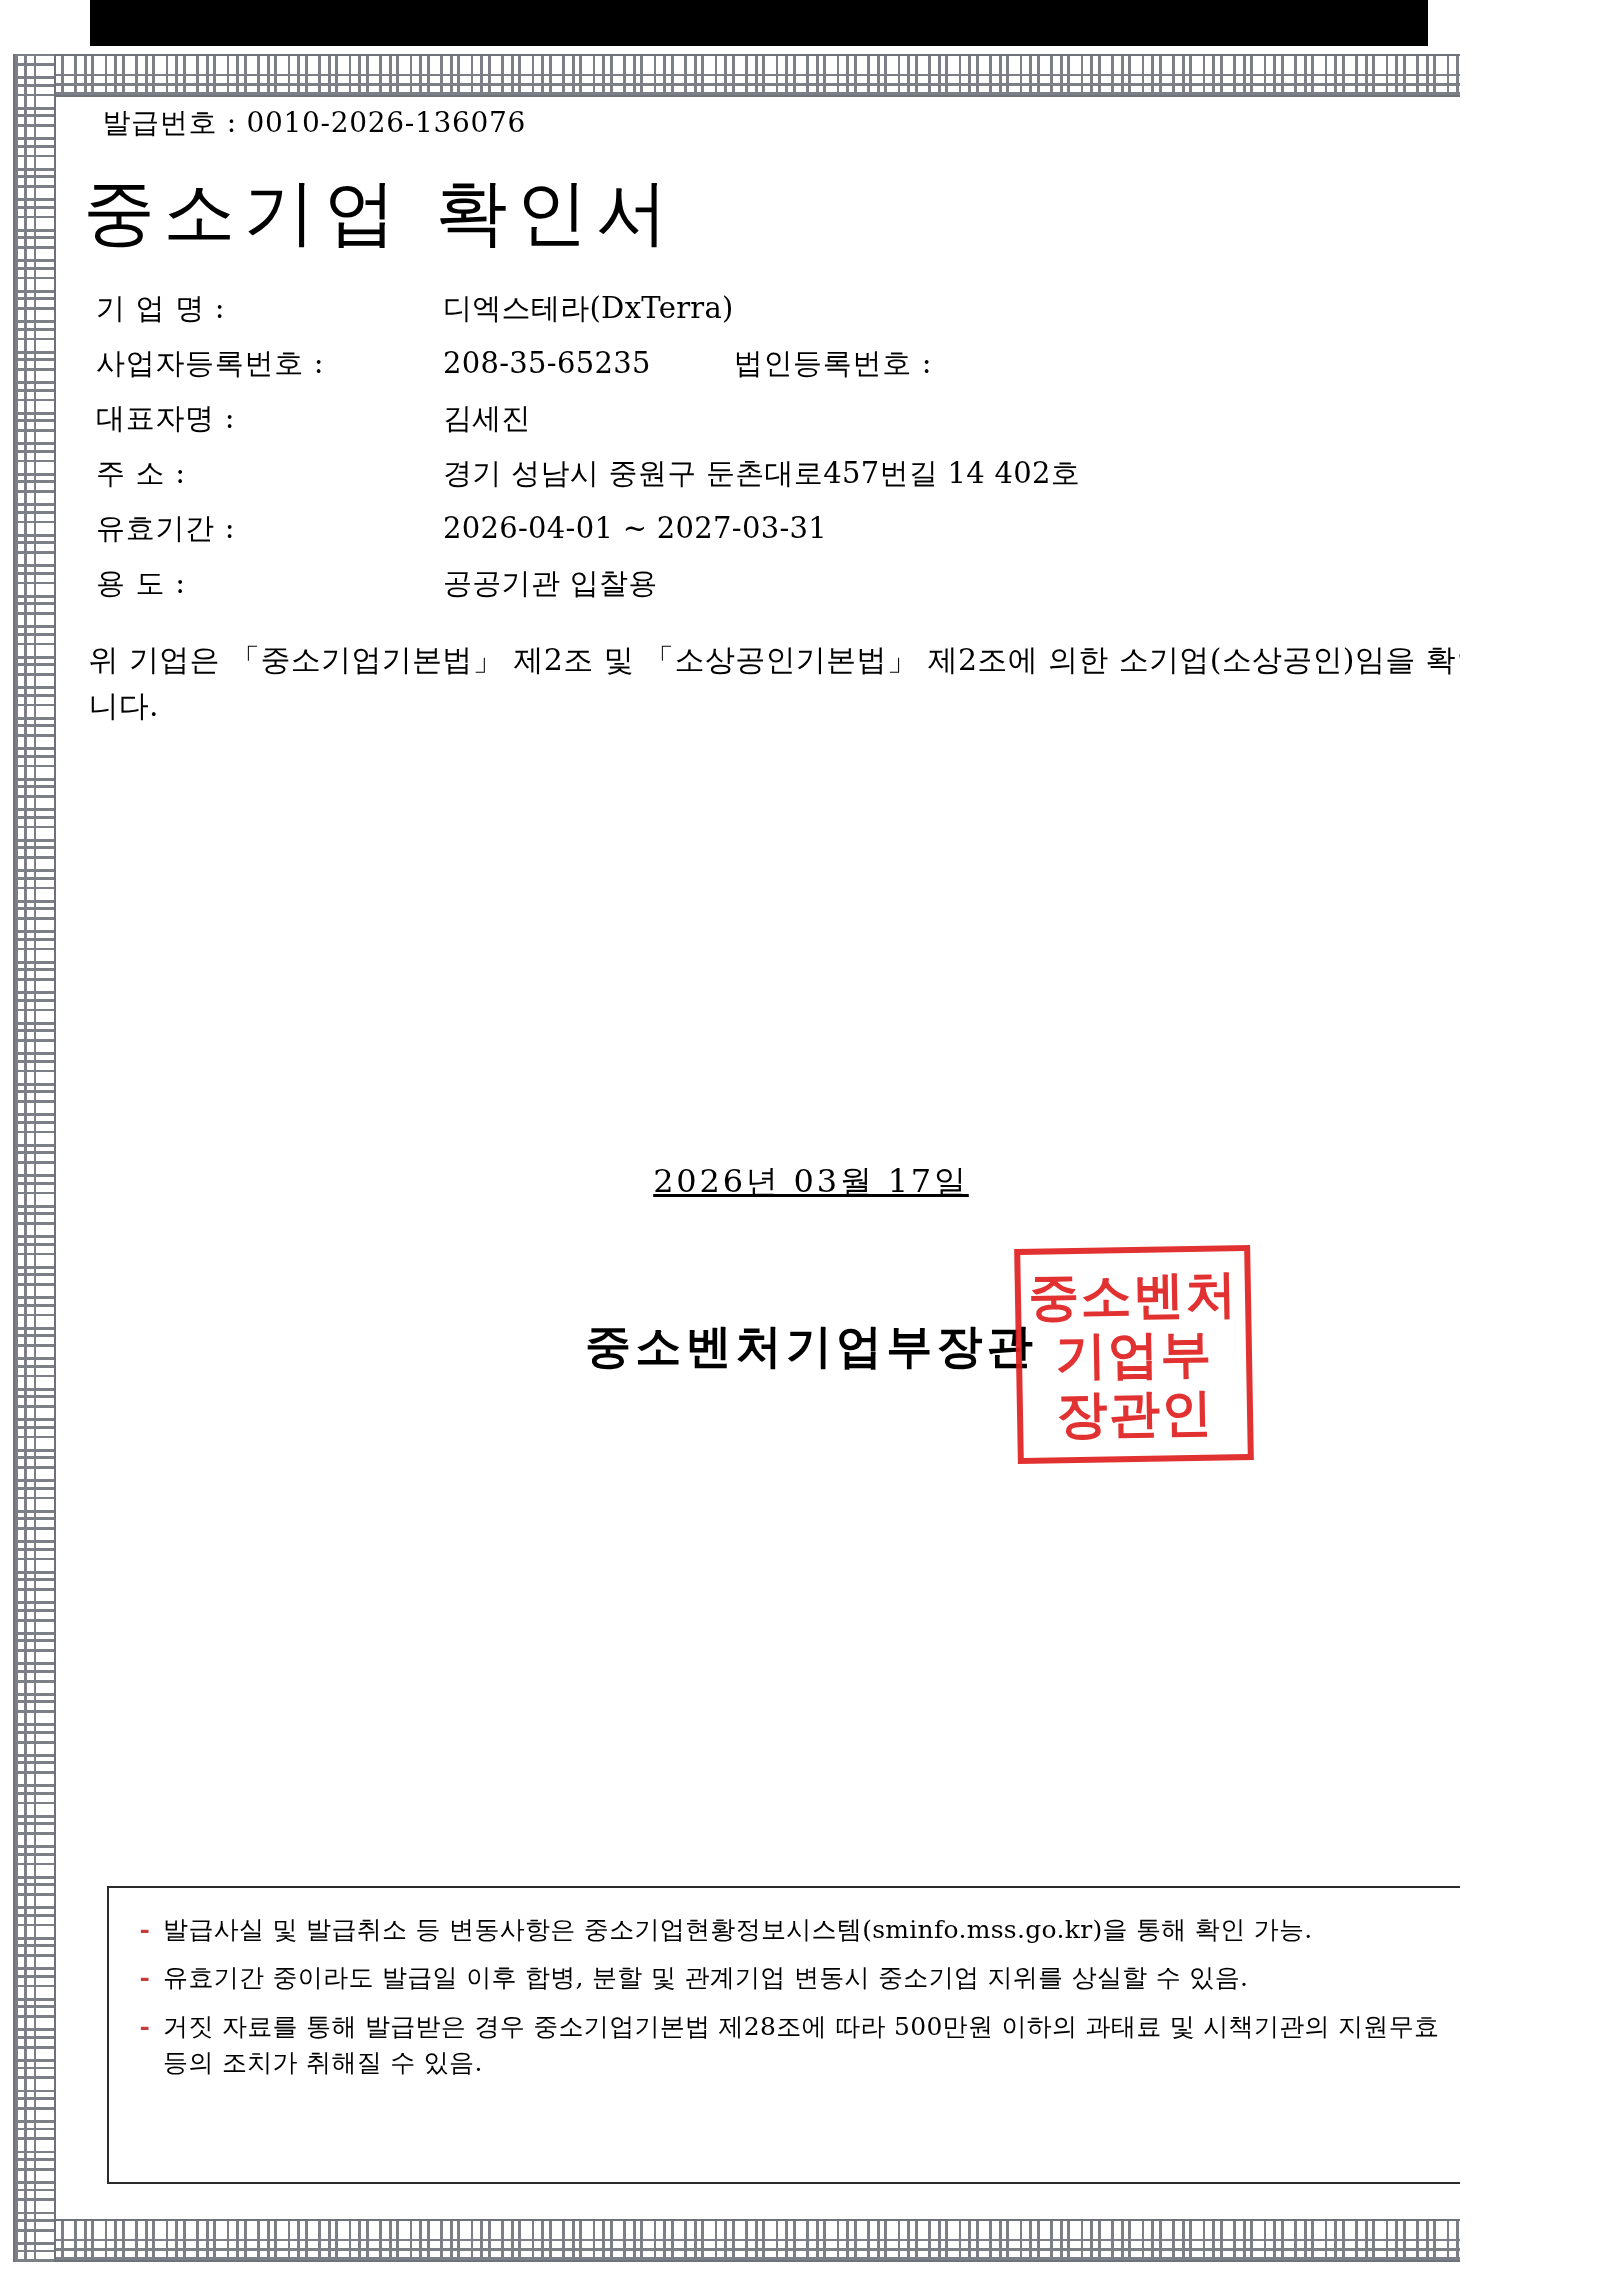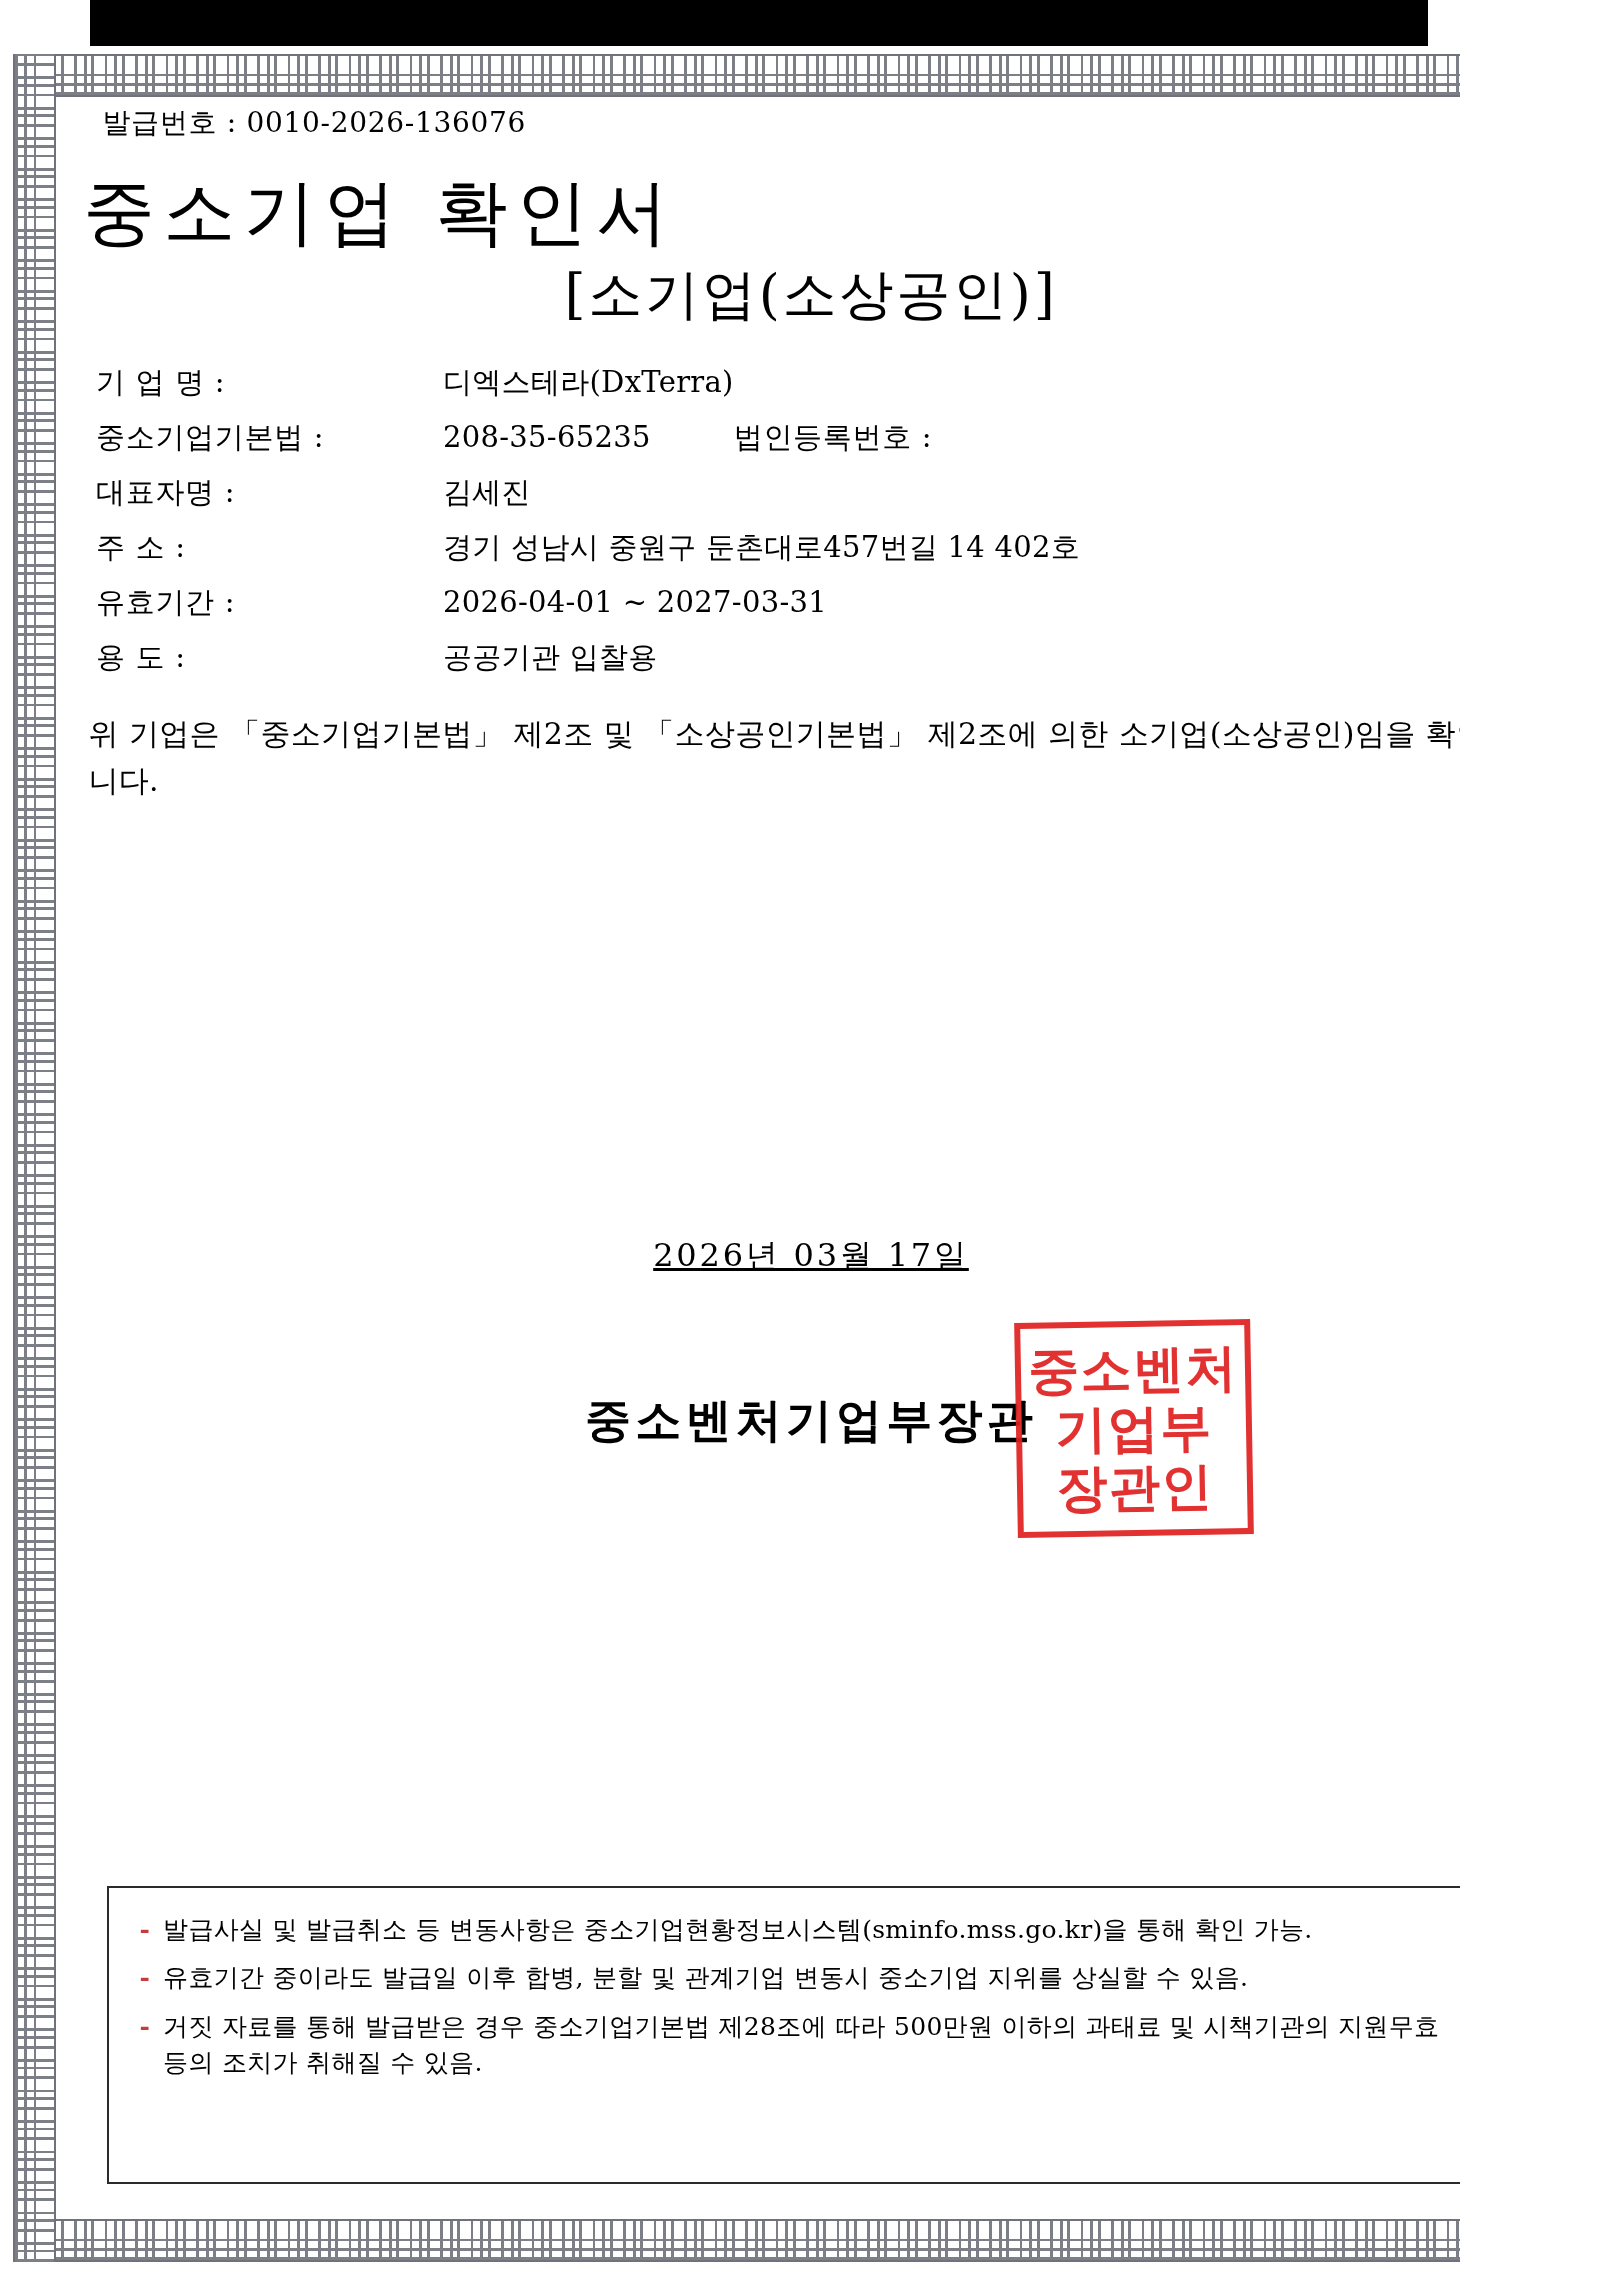--- a/index.html
+++ b/index.html
@@ -254,31 +254,30 @@
   </div>
 
   <div class="content">
 
     <div class="issue-no">
       <span>발급번호 :</span>
       <span>0010-2026-136076</span>
     </div>
 
     <div class="title-main">중소기업 확인서</div>
-    <div class="title-sub">[소기업(소상공인)]</div>
 
     <div class="fields">
 
       <div class="field-row">
         <span class="field-label">기 업 명 :</span>
         <span class="field-value">디엑스테라(DxTerra)</span>
       </div>
 
       <div class="field-row">
-        <span class="field-label">중소기업기본법 :</span>
+        <span class="field-label">사업자등록번호 :</span>
         <span class="field-value">208-35-65235</span>
         <span class="field-label2">법인등록번호 :</span>
         <span class="field-value"></span>
       </div>
 
       <div class="field-row">
         <span class="field-label">대표자명 :</span>
         <span class="field-value">김세진</span>
       </div>
 

